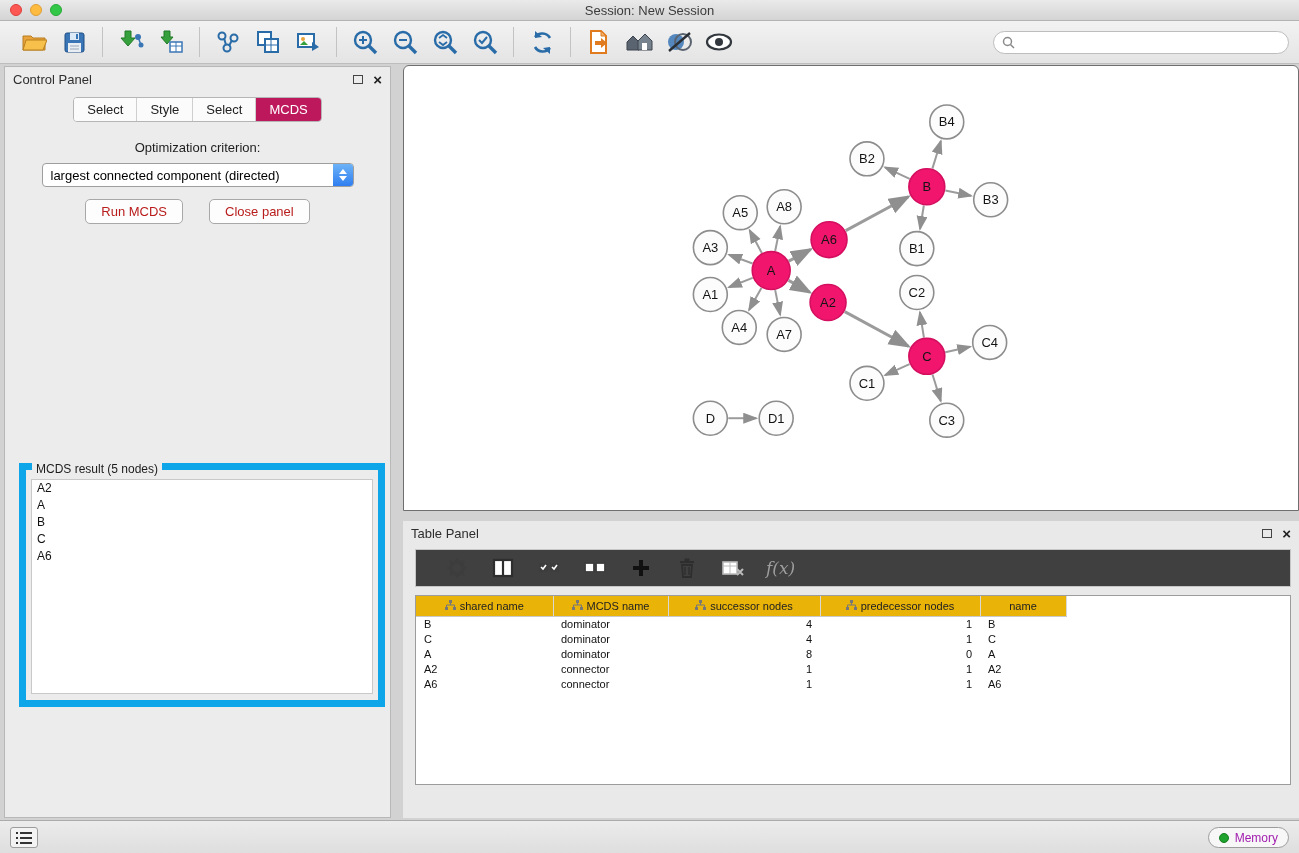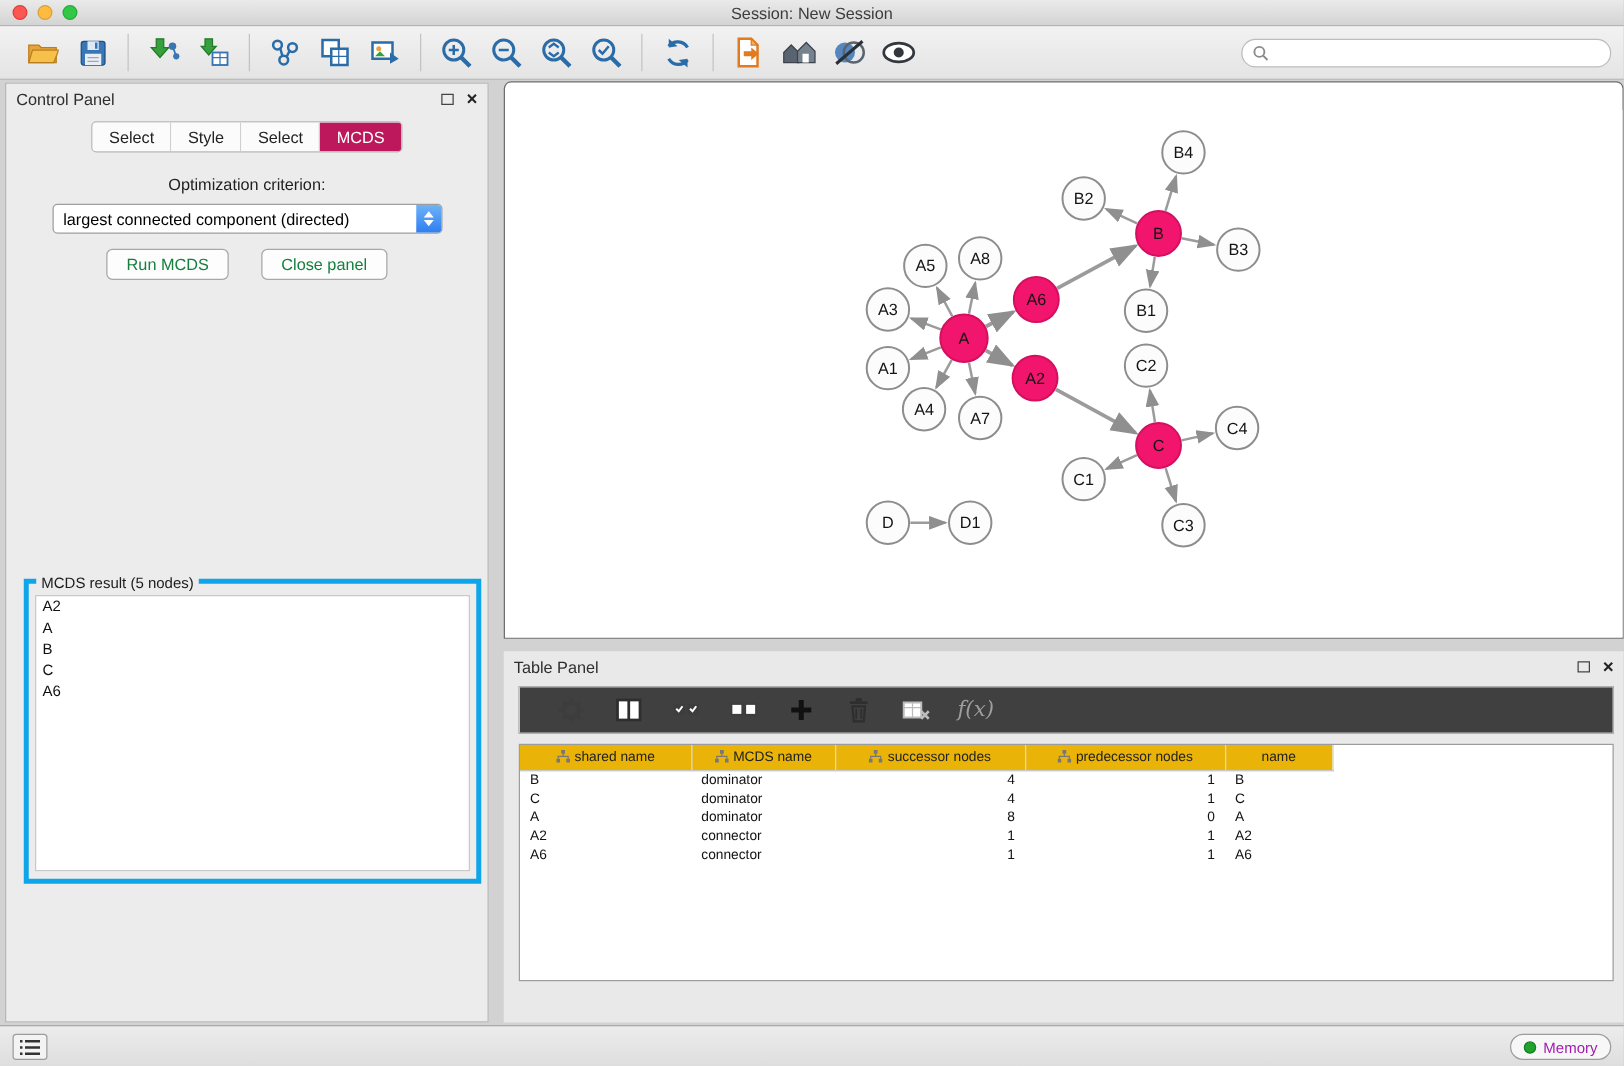--- a/index.html
+++ b/index.html
@@ -46,23 +46,23 @@
   .opt-label { text-align:center; margin-top:18px; font-size:13px; color:#1e1e1e; }
   .dropdown { margin:8px auto 0; width:312px; height:24px; background:#fff;
     border:1px solid #9e9e9e; border-radius:4px; display:flex; align-items:center; position:relative; }
   .dropdown .dd-text { font-size:13px; color:#000000; padding-left:8px; flex:1; white-space:nowrap; overflow:hidden; }
   .dd-stepper { width:20px; height:22px; background:linear-gradient(#6db3f8,#2f7ef0); border-radius:0 3px 3px 0;
     display:flex; flex-direction:column; align-items:center; justify-content:center; gap:2px; }
   .dd-up { width:0; height:0; border-left:4px solid transparent; border-right:4px solid transparent; border-bottom:5px solid #fff; }
   .dd-down { width:0; height:0; border-left:4px solid transparent; border-right:4px solid transparent; border-top:5px solid #fff; }
   .cp-buttons { display:flex; justify-content:center; gap:26px; margin-top:12px; }
   .cp-btn { background:#fdfdfd; border:1px solid #a8a8a8; border-radius:5px; padding:4px 15px;
-    font-size:13px; color:#15803d; font-family:"Liberation Sans",sans-serif; }
+    font-size:13px; color:#b91c1c; font-family:"Liberation Sans",sans-serif; }
   .result-box { position:absolute; left:14px; top:396px; width:366px; height:244px;
-    border:4px solid #0ea5e9; }
+    border:7px solid #0ea5e9; }
   .result-title { position:absolute; top:-8px; left:6px; background:#ececec; padding:0 4px; font-size:12px; color:#1c1c1c; }
   .result-list { position:absolute; left:5px; right:5px; top:9px; bottom:6px; background:#fff;
     border:1px solid #c9c9c9; overflow:auto; }
   .result-item { font-size:12px; color:#111; padding:1px 5px; line-height:15px; }
 
   
   .network-window { position:absolute; left:403px; top:65px; width:896px; height:446px;
     border:1px solid #6f6f6f; border-radius:6px 6px 0 0; background:#fff; }
   .inner-titlebar { height:22px; background:linear-gradient(#ededed,#d9d9d9);
     border-bottom:1px solid #aaa; border-radius:5px 5px 0 0; position:relative;

